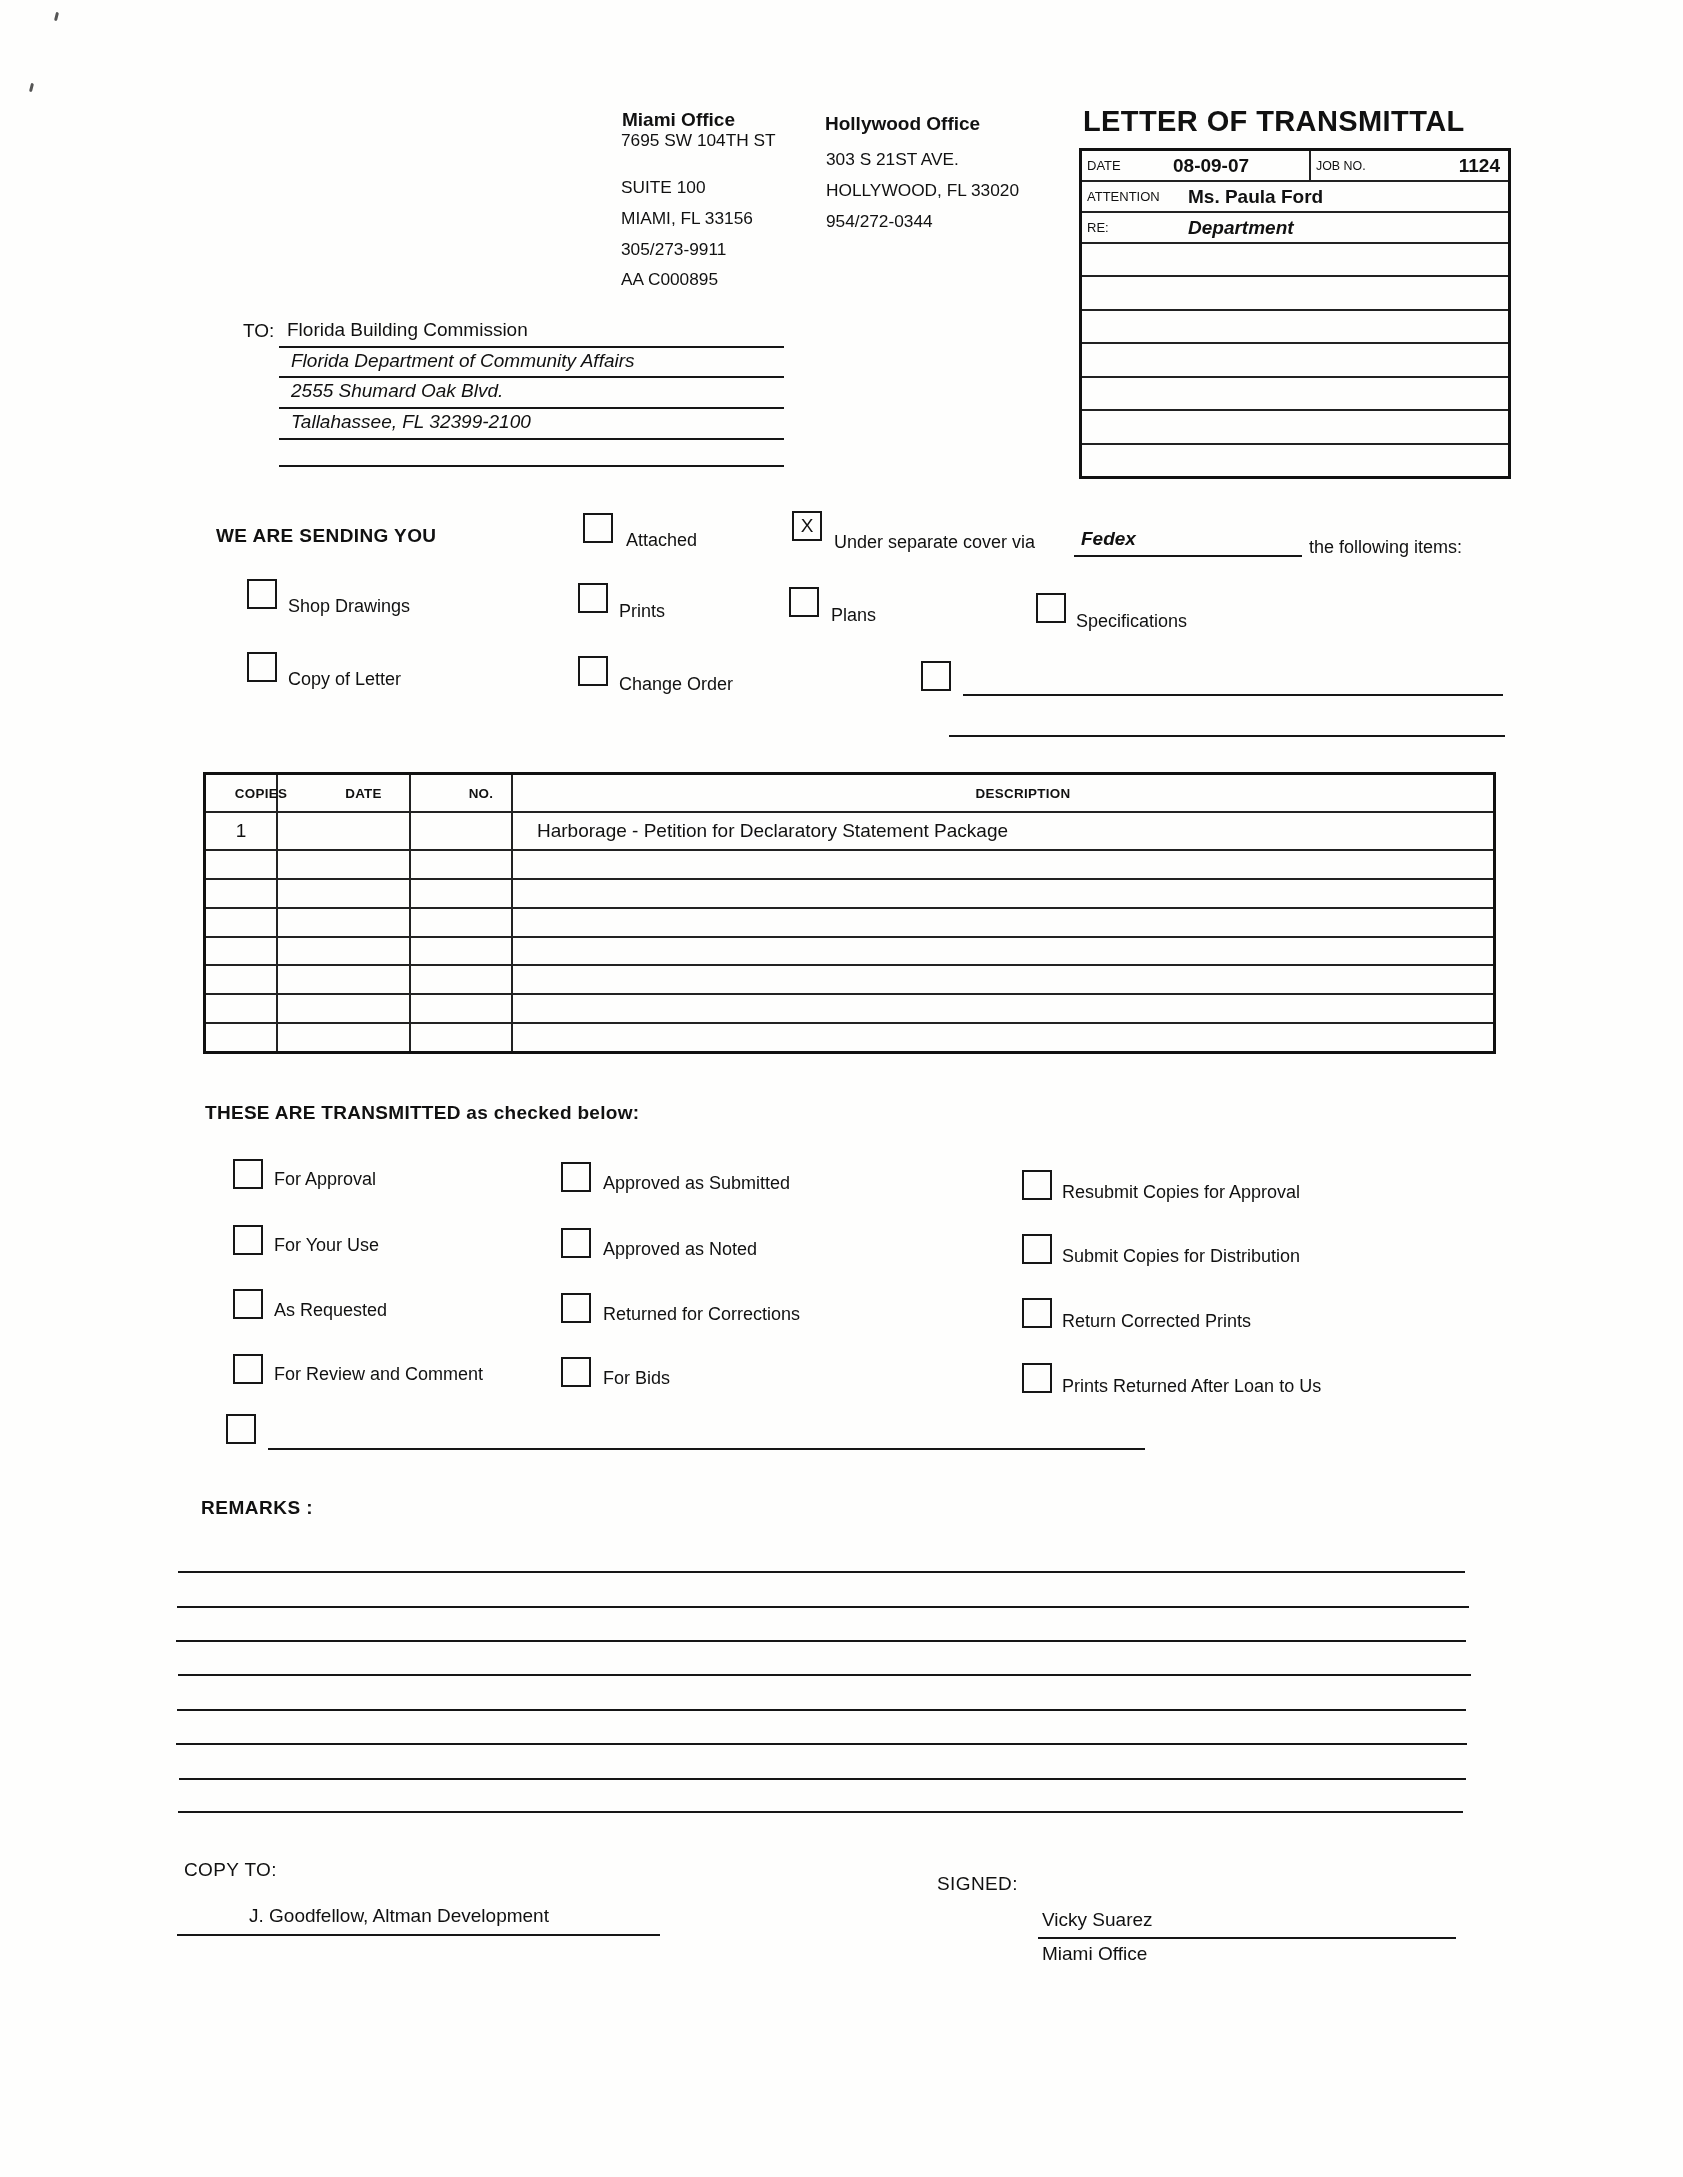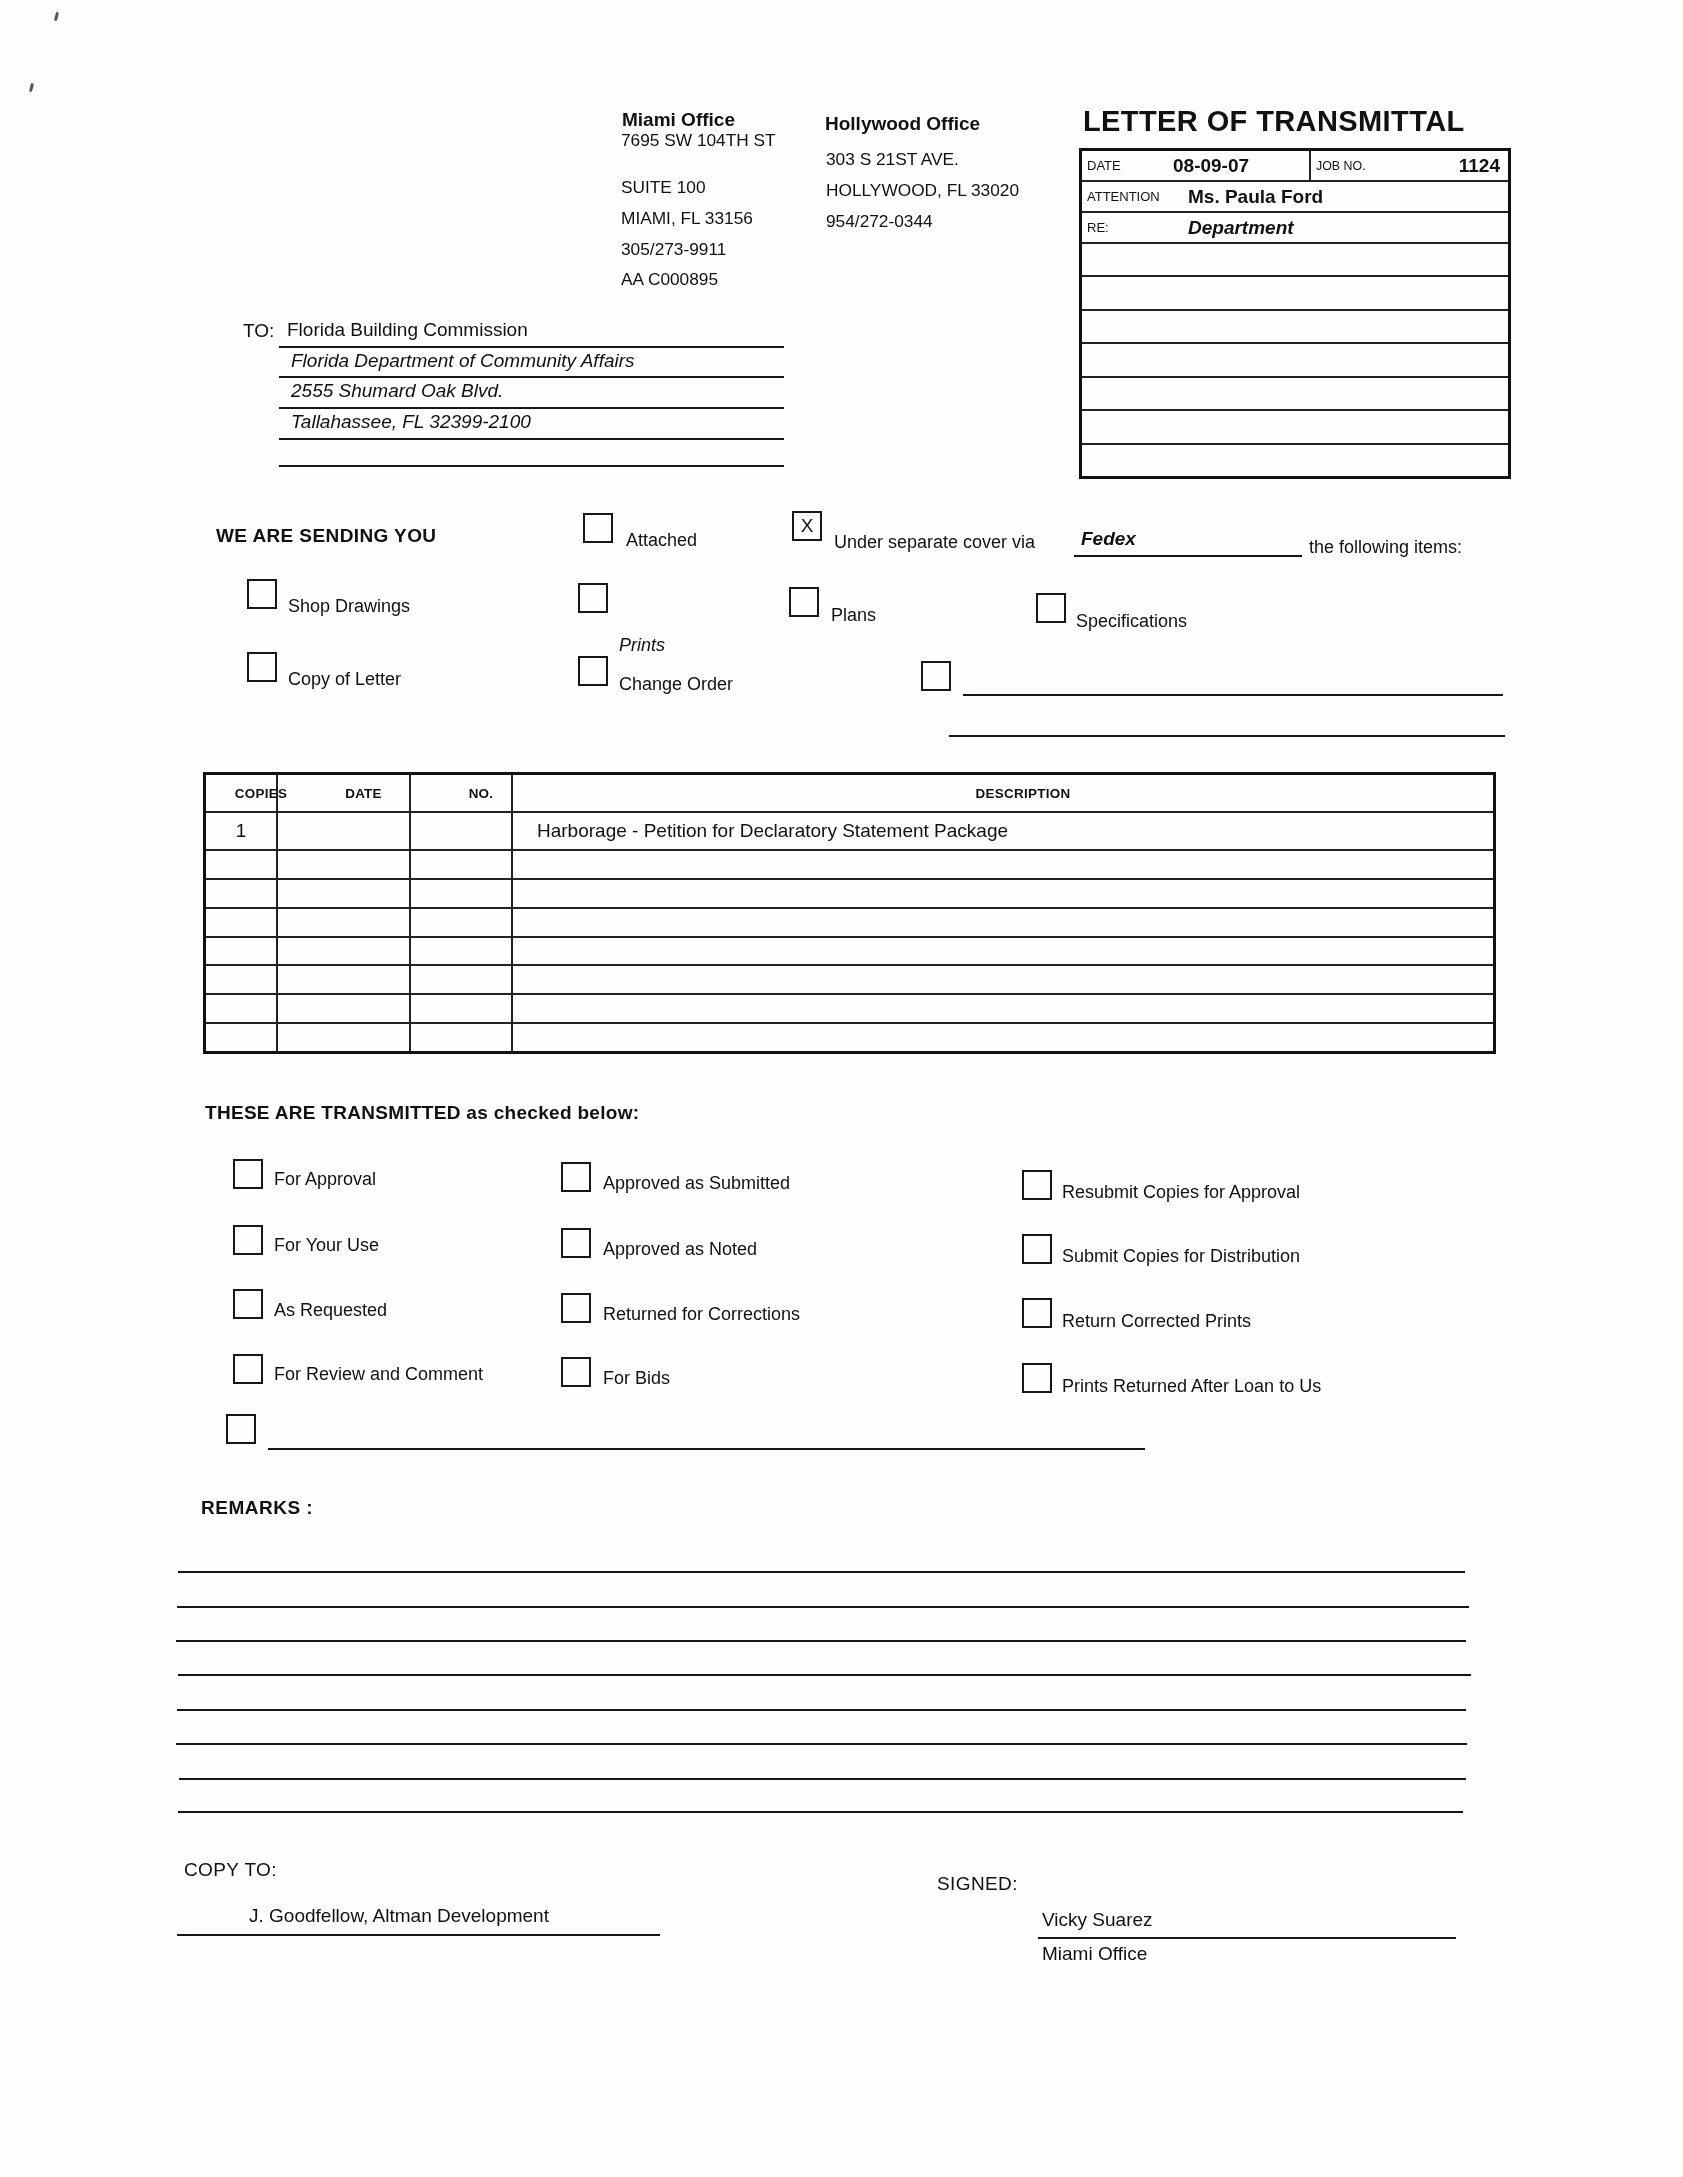--- a/index.html
+++ b/index.html
@@ -122,21 +122,21 @@
     <span>X</span>
   </div>
   <div class="t f18" style="left:834px; top:532px;">Under separate cover via</div>
   <div class="t f19 b i" style="left:1081px; top:528px;">Fedex</div>
   <div class="line" style="left:1074px; top:555px; width:228px;"></div>
   <div class="t f18" style="left:1309px; top:537px;">the following items:</div>
 
   <div class="cb" style="left:247px; top:579px;"></div>
   <div class="t f18" style="left:288px; top:596px;">Shop Drawings</div>
   <div class="cb" style="left:578px; top:583px;"></div>
-  <div class="t f18" style="left:619px; top:635px;font-style:italic;">Prints</div>
+  <div class="t f18" style="left:619px; top:601px;">Prints</div>
   <div class="cb" style="left:789px; top:587px;"></div>
   <div class="t f18" style="left:831px; top:605px;">Plans</div>
   <div class="cb" style="left:1036px; top:593px;"></div>
   <div class="t f18" style="left:1076px; top:611px;">Specifications</div>
 
   <div class="cb" style="left:247px; top:652px;"></div>
   <div class="t f18" style="left:288px; top:669px;">Copy of Letter</div>
   <div class="cb" style="left:578px; top:656px;"></div>
   <div class="t f18" style="left:619px; top:674px;">Change Order</div>
   <div class="cb" style="left:921px; top:661px;"></div>

